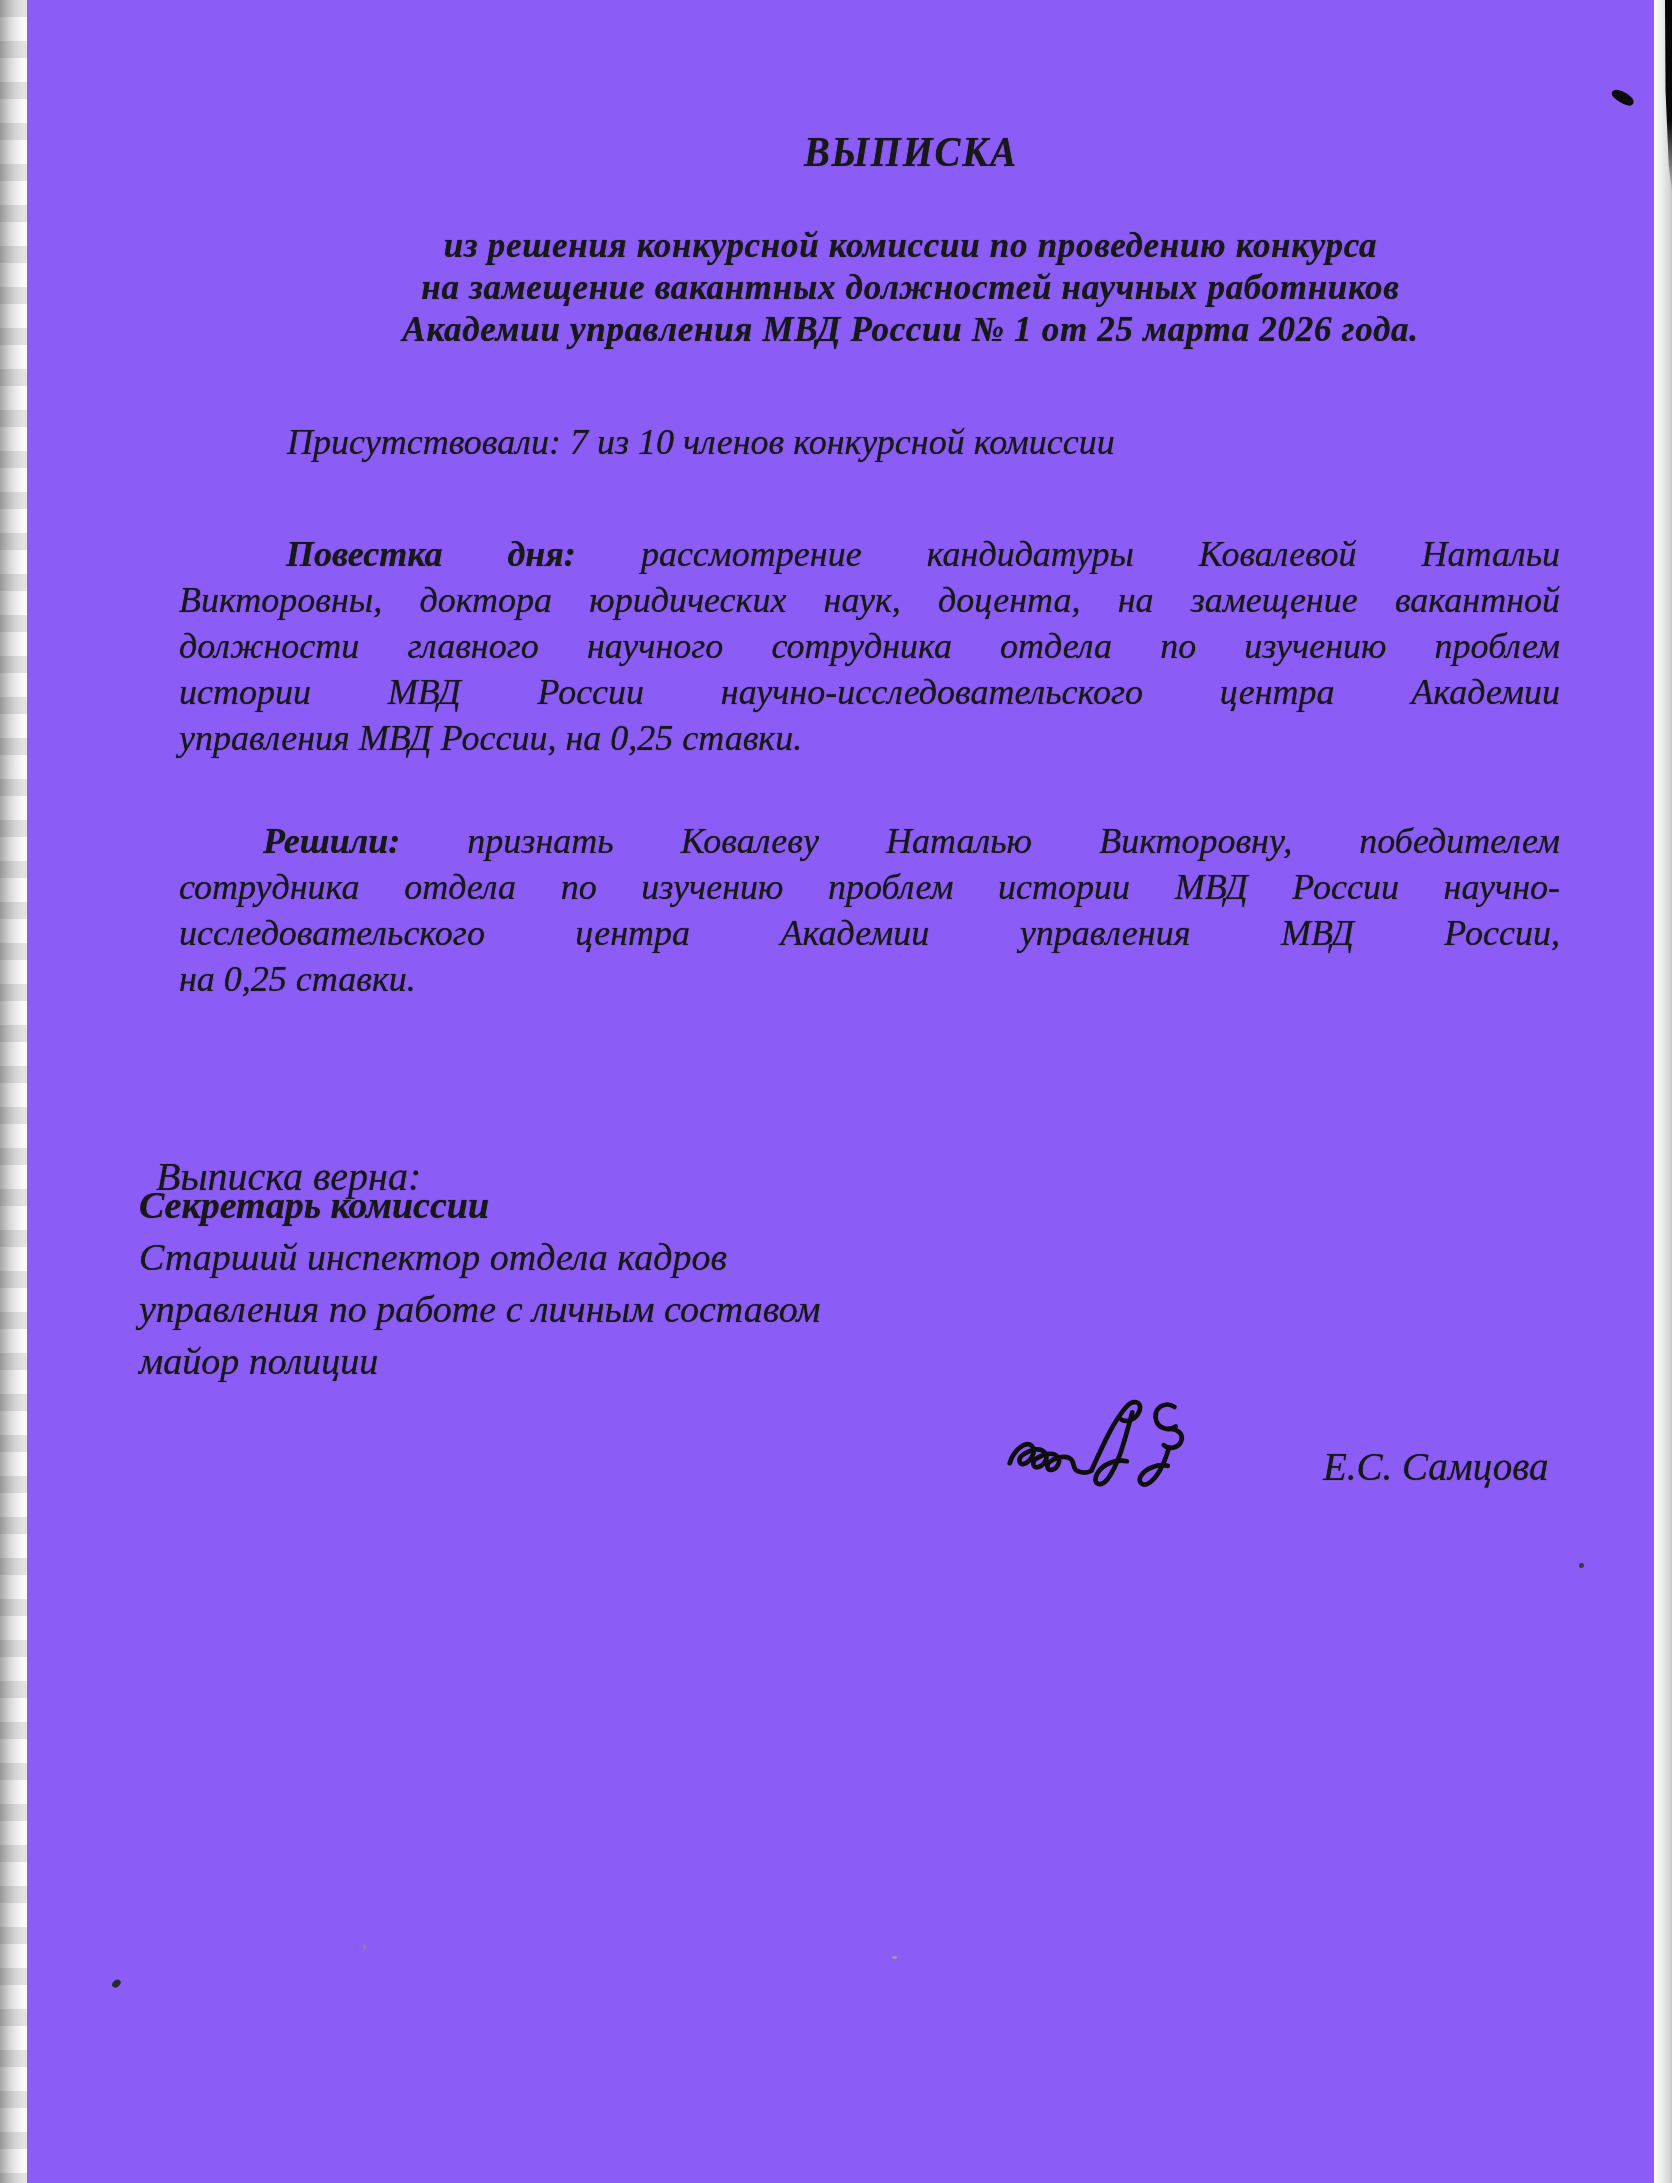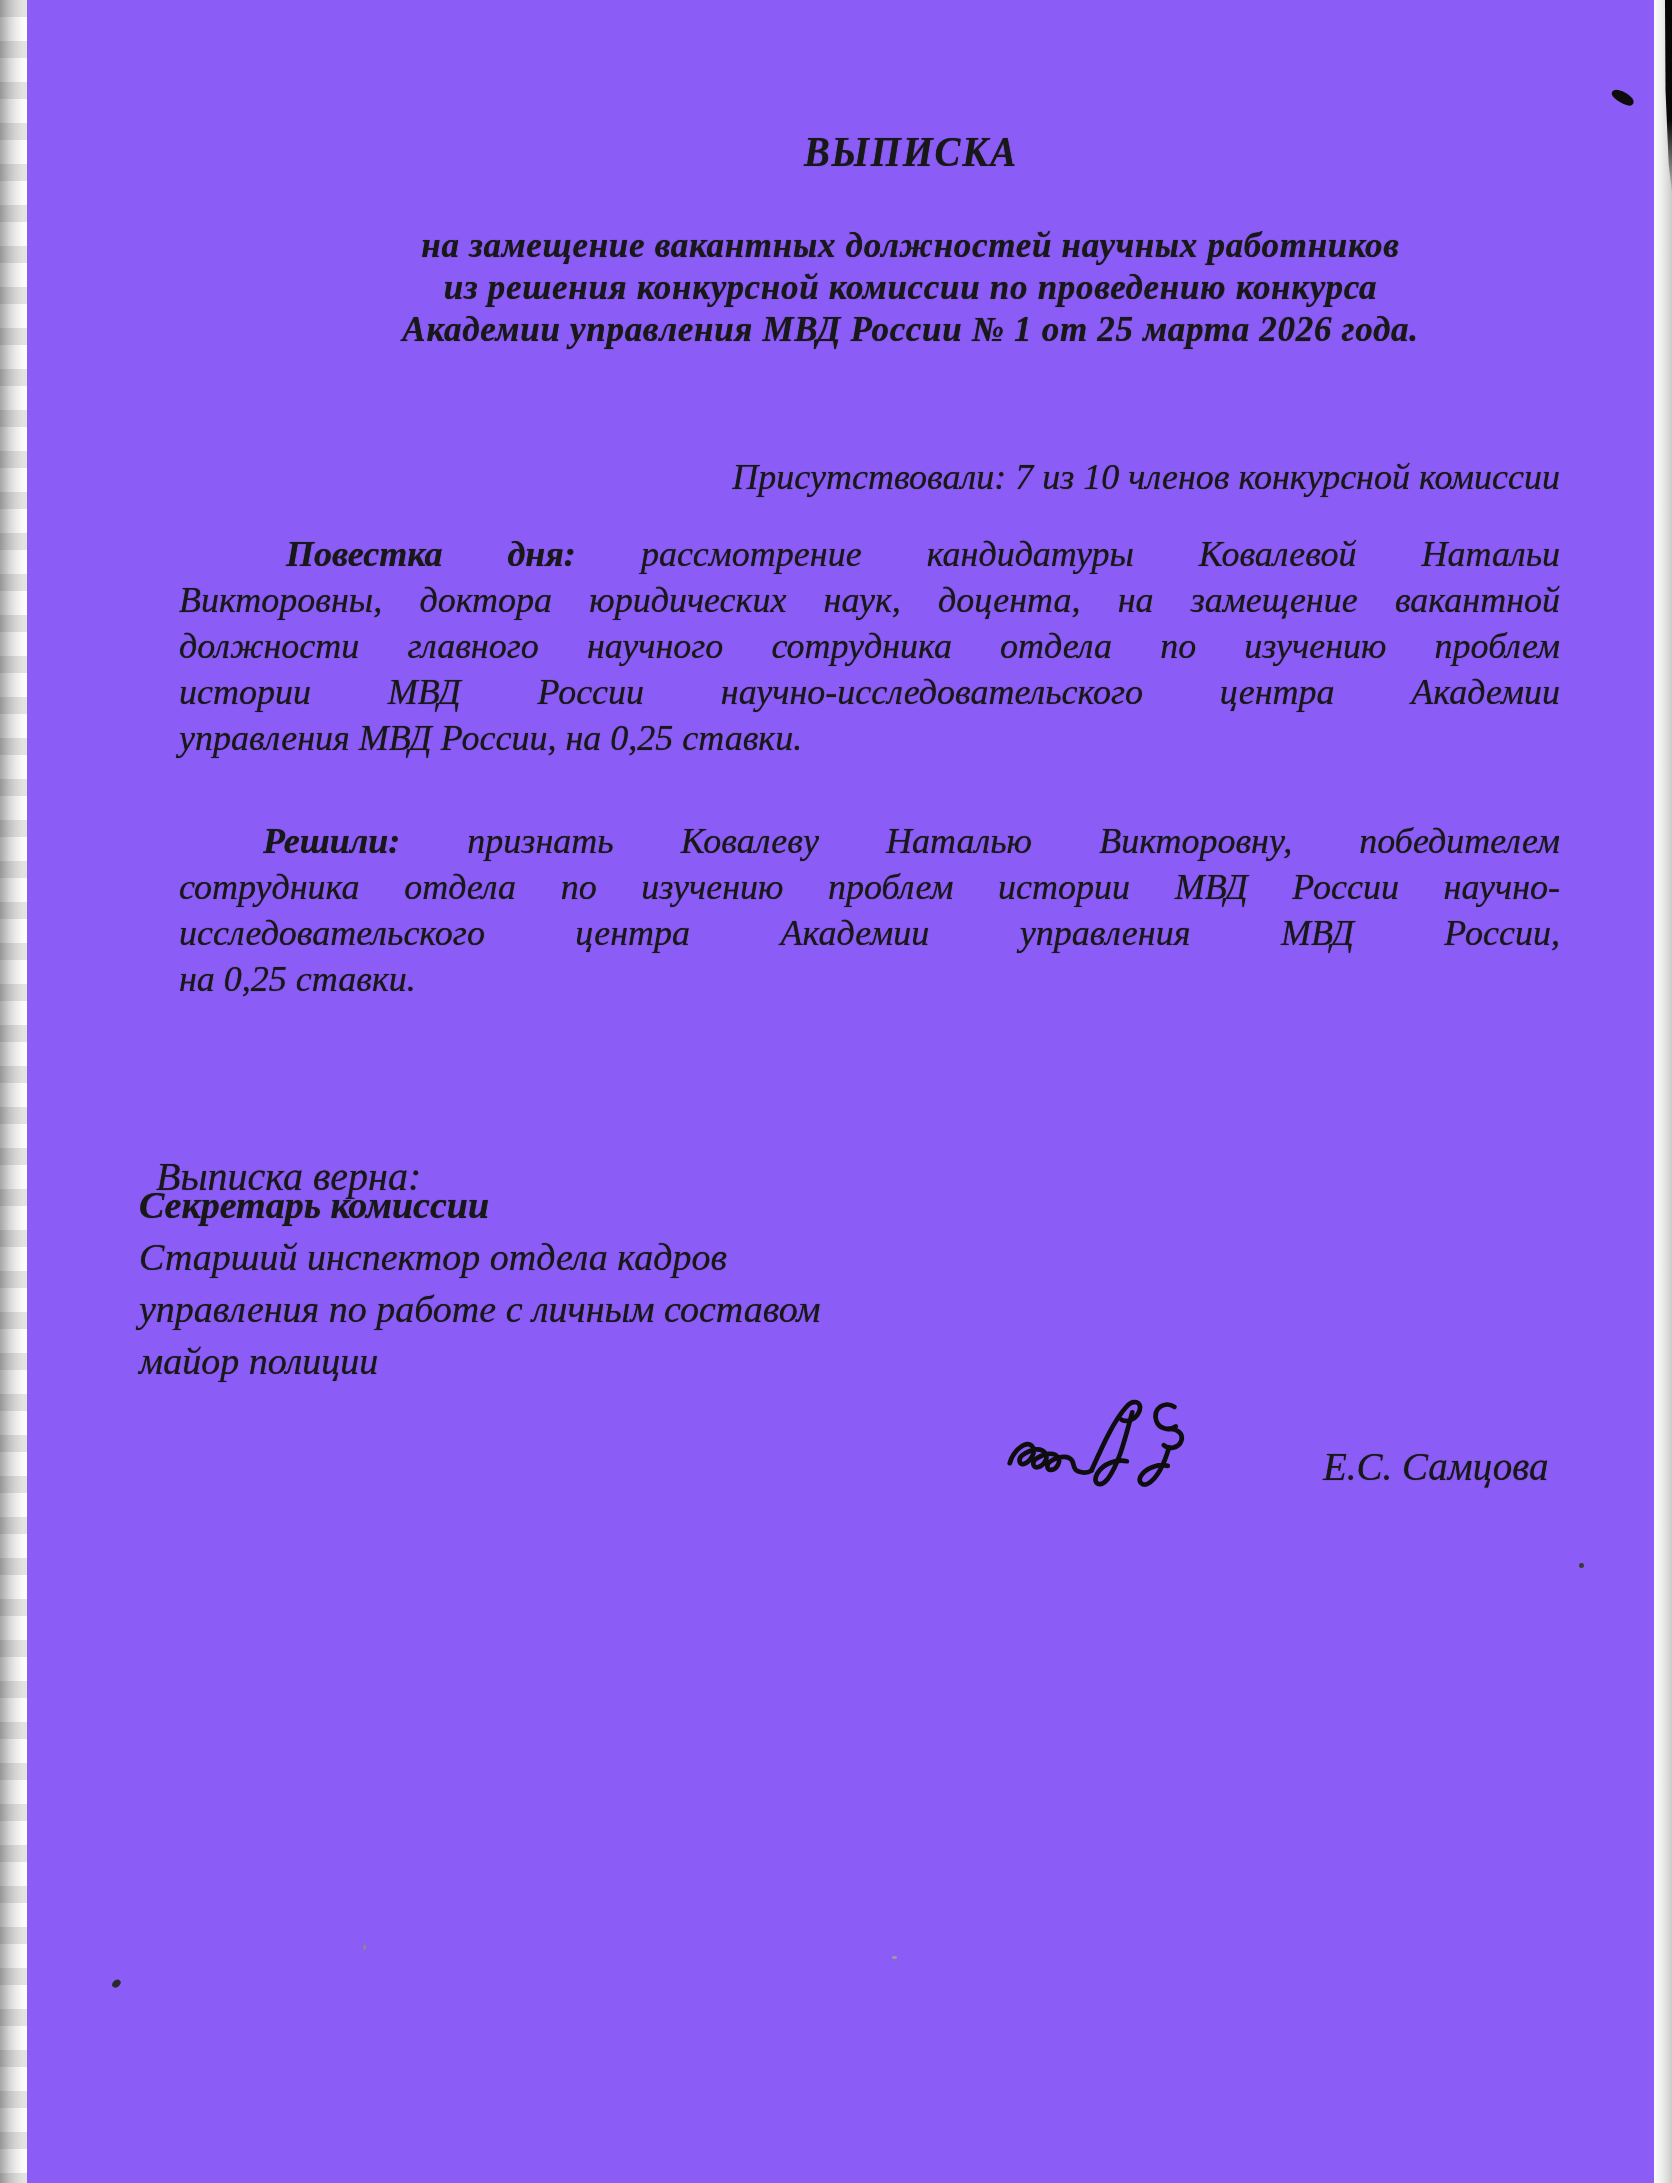--- a/index.html
+++ b/index.html
@@ -51,22 +51,22 @@
     text-align:center; font-weight:bold; font-size:43px; line-height:44px;
     letter-spacing:2px;
   }
   .doc-title > span { display:inline-block; transform:scaleX(.9); }
   .subtitle {
     position:absolute; left:254px; top:225px; width:1313px;
     text-align:center; font-weight:bold; font-size:35px; line-height:42px;
     letter-spacing:0.7px;
   }
   .attendance {
-    position:absolute; left:179px; top:456px; width:1381px;
-    font-size:36px; line-height:43px; text-indent:108px;text-align:right;
+    position:absolute; left:179px; top:421px; width:1381px;
+    font-size:36px; line-height:43px; text-indent:108px;
   }
   .para {
     position:absolute; left:179px; width:1381px;
     font-size:36px; line-height:46px;
   }
   .para.agenda   { top:531px; }
   .para.decision { top:818px; }
   .jline { text-align:justify; text-align-last:justify; }
   .lline { text-align:left; }
   .indent1 { text-indent:107px; }
@@ -99,22 +99,22 @@
   <div class="speck s2"></div>
   <div class="speck s3"></div>
   <div class="speck s4"></div>
   <div class="speck s5"></div>
 
   <div class="doc-title ink">
     <span>ВЫПИСКА</span>
   </div>
 
   <div class="subtitle ink">
+    <div>из решения конкурсной комиссии по проведению конкурса</div>
     <div>на замещение вакантных должностей научных работников</div>
-    <div>из решения конкурсной комиссии по проведению конкурса</div>
     <div>Академии управления МВД России № 1 от 25 марта 2026 года.</div>
   </div>
 
   <div class="attendance ink">Присутствовали: 7 из 10 членов конкурсной комиссии</div>
 
   <div class="para agenda ink">
     <div class="jline indent1">
       <span class="b">Повестка дня:</span>
       <span>рассмотрение кандидатуры Ковалевой Натальи</span>
     </div>

